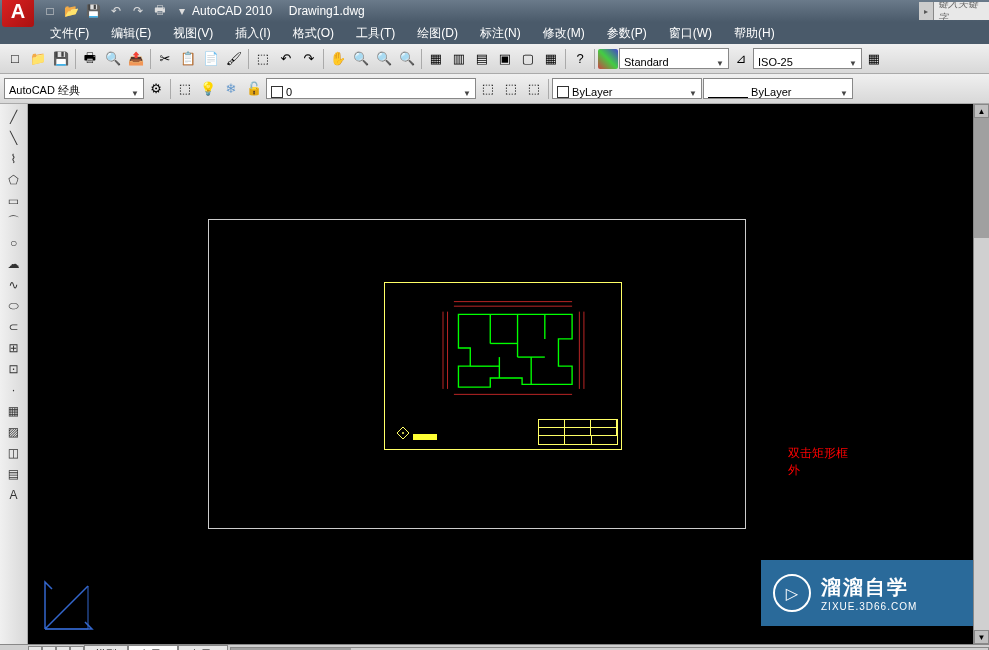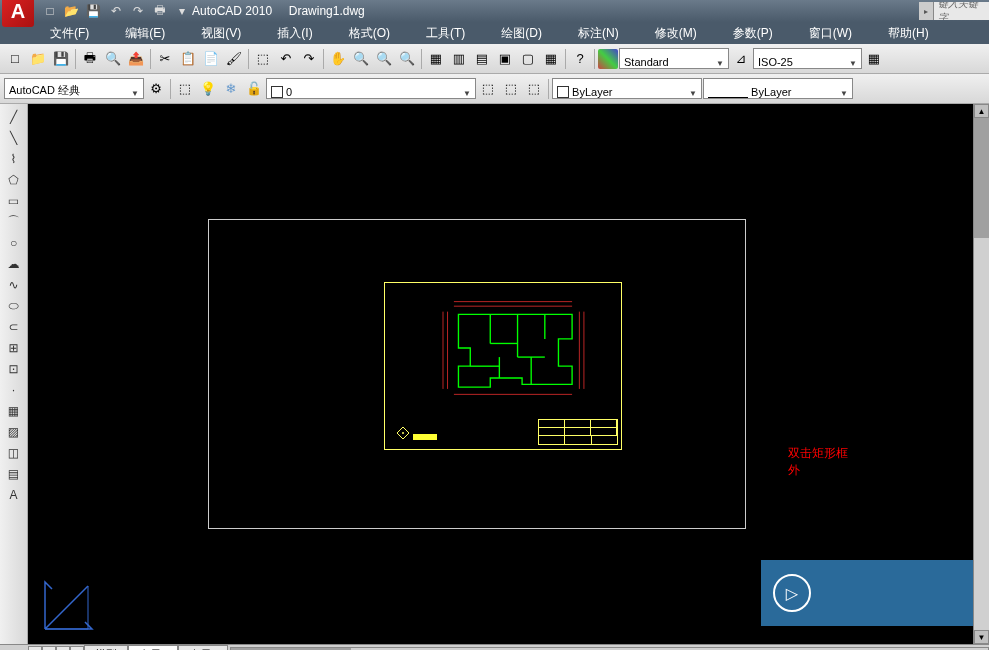--- a/index.html
+++ b/index.html
@@ -8,21 +8,21 @@
     
     .title-bar { height: 22px; background: linear-gradient(#6a7a8a, #4a5a6a); display: flex; align-items: center; color: #fff; }
     .app-logo { width: 32px; height: 32px; background: linear-gradient(135deg, #d22, #a11); position: relative; border-radius: 3px; margin: 2px; display: flex; align-items: center; justify-content: center; font-weight: bold; font-size: 20px; color: #fff; z-index: 10; }
     .qat { display: flex; gap: 2px; margin-left: 4px; }
     .qat-btn { width: 20px; height: 18px; display: flex; align-items: center; justify-content: center; color: #ddd; cursor: pointer; font-size: 12px; }
     .title-text { flex: 1; text-align: left; color: #fff; font-size: 12px; }
     .title-search { width: 56px; height: 18px; background: #e8e8e8; color: #666; font-size: 10px; padding: 0 4px; font-style: italic; overflow: hidden; display: flex; align-items: center; border-left: 1px solid #888; }
     .title-caret { width: 14px; height: 18px; background: #ccc; display: flex; align-items: center; justify-content: center; font-size: 8px; color: #555; }
     
     
-    .menu-bar { height: 22px; background: #4a5a6a; display: flex; align-items: center; padding-left: 40px; gap: 16px; }
+    .menu-bar { height: 22px; background: #4a5a6a; display: flex; align-items: center; padding-left: 40px; gap: 2px; }
     .menu-item { padding: 3px 10px; color: #fff; cursor: pointer; font-size: 12px; }
     
     
     .toolbar-row { height: 30px; background: linear-gradient(#f0f0f0, #d8d8d8); border-bottom: 1px solid #aaa; display: flex; align-items: center; padding: 0 4px; gap: 1px; }
     .tb-btn { width: 22px; height: 22px; display: flex; align-items: center; justify-content: center; cursor: pointer; font-size: 13px; border: 1px solid transparent; }
     .tb-sep { width: 1px; height: 20px; background: #aaa; margin: 0 2px; }
     .tb-combo { height: 21px; background: #fff; border: 1px solid #888; display: flex; align-items: flex-end; padding: 0 4px; font-size: 11px; }
     .tb-combo-arrow { margin-left: auto; font-size: 8px; color: #444; }
     
     
@@ -286,20 +286,24 @@
 
     <div class="ucs-icon">
       <svg viewBox="0 0 60 60">
         <path d="M5 55 L5 8 L12 15 L5 8 M5 55 L52 55 L45 48 L52 55 M5 55 L48 12" stroke="#3366cc" stroke-width="1.5" fill="none"></path>
         <path d="M5 55 L48 12 L48 55 Z" stroke="#3366cc" stroke-width="1" fill="none"></path>
       </svg>
     </div>
 
     <div class="watermark">
       <div class="watermark-icon">▷</div>
+      <div class="watermark-text">
+        <div class="watermark-main">溜溜自学</div>
+        <div class="watermark-sub">ZIXUE.3D66.COM</div>
+      </div>
     </div>
   </div>
 </div>
 
 <div class="vscroll">
   <div class="vscroll-btn">▲</div>
   <div class="vscroll-thumb"></div>
   <div class="vscroll-btn" style="position:absolute;bottom:0">▼</div>
 </div>
 

